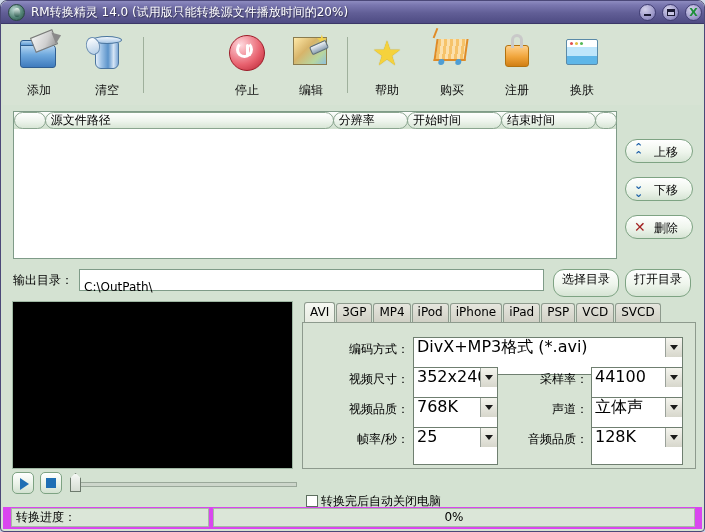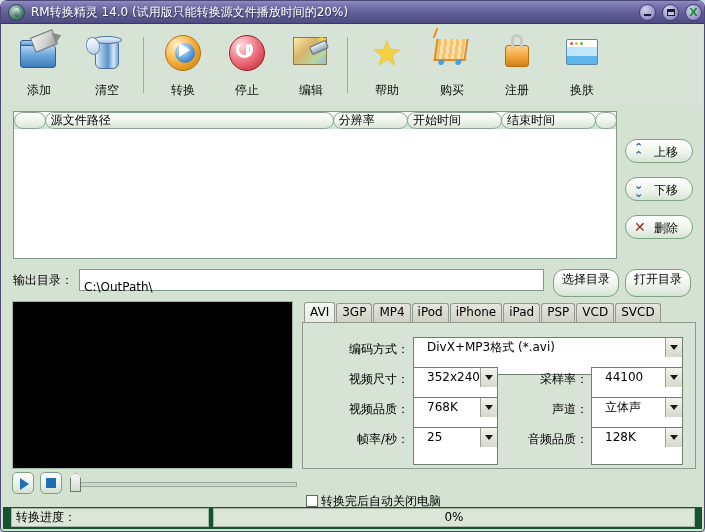--- a/index.html
+++ b/index.html
@@ -251,21 +251,21 @@
   }
   .tabpanel{
     position:absolute;left:301px;top:321px;width:394px;height:147px;
     border:1px solid #8d9a8d;box-sizing:border-box;
     background:#d7e3d4;
   }
   .flbl{position:absolute;font-size:12px;color:#000;text-align:right;}
   .fctl{
     position:absolute;height:38px;box-sizing:border-box;
     background:#fff;border:1px solid #6f7f70;
-    font-size:12px;color:#000;line-height:18px;padding-left:13px;white-space:nowrap;overflow:hidden;
+    font-size:16px;color:#000;line-height:18px;padding-left:3px;white-space:nowrap;overflow:hidden;
   }
   .fctl .arrow{
     position:absolute;right:0;top:0;width:17px;height:19px;
     background:linear-gradient(to bottom,#f4f4ee,#d7d7cc);
     border-left:1px solid #9aa19a;box-sizing:border-box;cursor:pointer;
   }
   .fctl .arrow::after{
     content:"";position:absolute;left:4px;top:7px;
     border-top:5px solid #1a1a1a;border-left:4px solid transparent;border-right:4px solid transparent;
   }
@@ -273,21 +273,21 @@
   
   .chkline{position:absolute;top:476px;height:16px;font-size:12px;color:#000;margin-top:16px;}
   .cbox{
     display:inline-block;width:12px;height:12px;vertical-align:-2px;margin-right:3px;
     background:#fff;border:1px solid #5d6f5f;box-sizing:border-box;cursor:pointer;
   }
 
   
   .status{
     position:absolute;left:2px;bottom:2px;width:699px;height:22px;
-    background:#14532d;
+    background:#d946ef;
   }
   .spanel{
     position:absolute;top:1px;height:19px;box-sizing:border-box;
     border:1px solid #a8b8a6;background:#dbe6d8;
     font-size:12px;color:#000;line-height:17px;
   }
 </style>
 </head>
 <body>
 
@@ -316,27 +316,20 @@
     <div class="tbtn" style="left:76px">
       <div class="ico">
         <div class="ic-trash"></div>
           <div class="ic-trash-lid"></div>
       </div>
       <div class="lbl">清空</div>
     </div>
 
     <div class="sep" style="left:140px"></div>
 
-    <div class="tbtn" style="left:152px">
-      <div class="ico">
-        <div class="ic-play"></div>
-          <div class="ic-play-tri"></div>
-      </div>
-      <div class="lbl">转换</div>
-    </div>
 
     <div class="tbtn" style="left:216px">
       <div class="ico">
         <div class="ic-stop"></div>
           <div class="ic-stop-ring"></div>
       </div>
       <div class="lbl">停止</div>
     </div>
 
     <div class="tbtn" style="left:280px">

